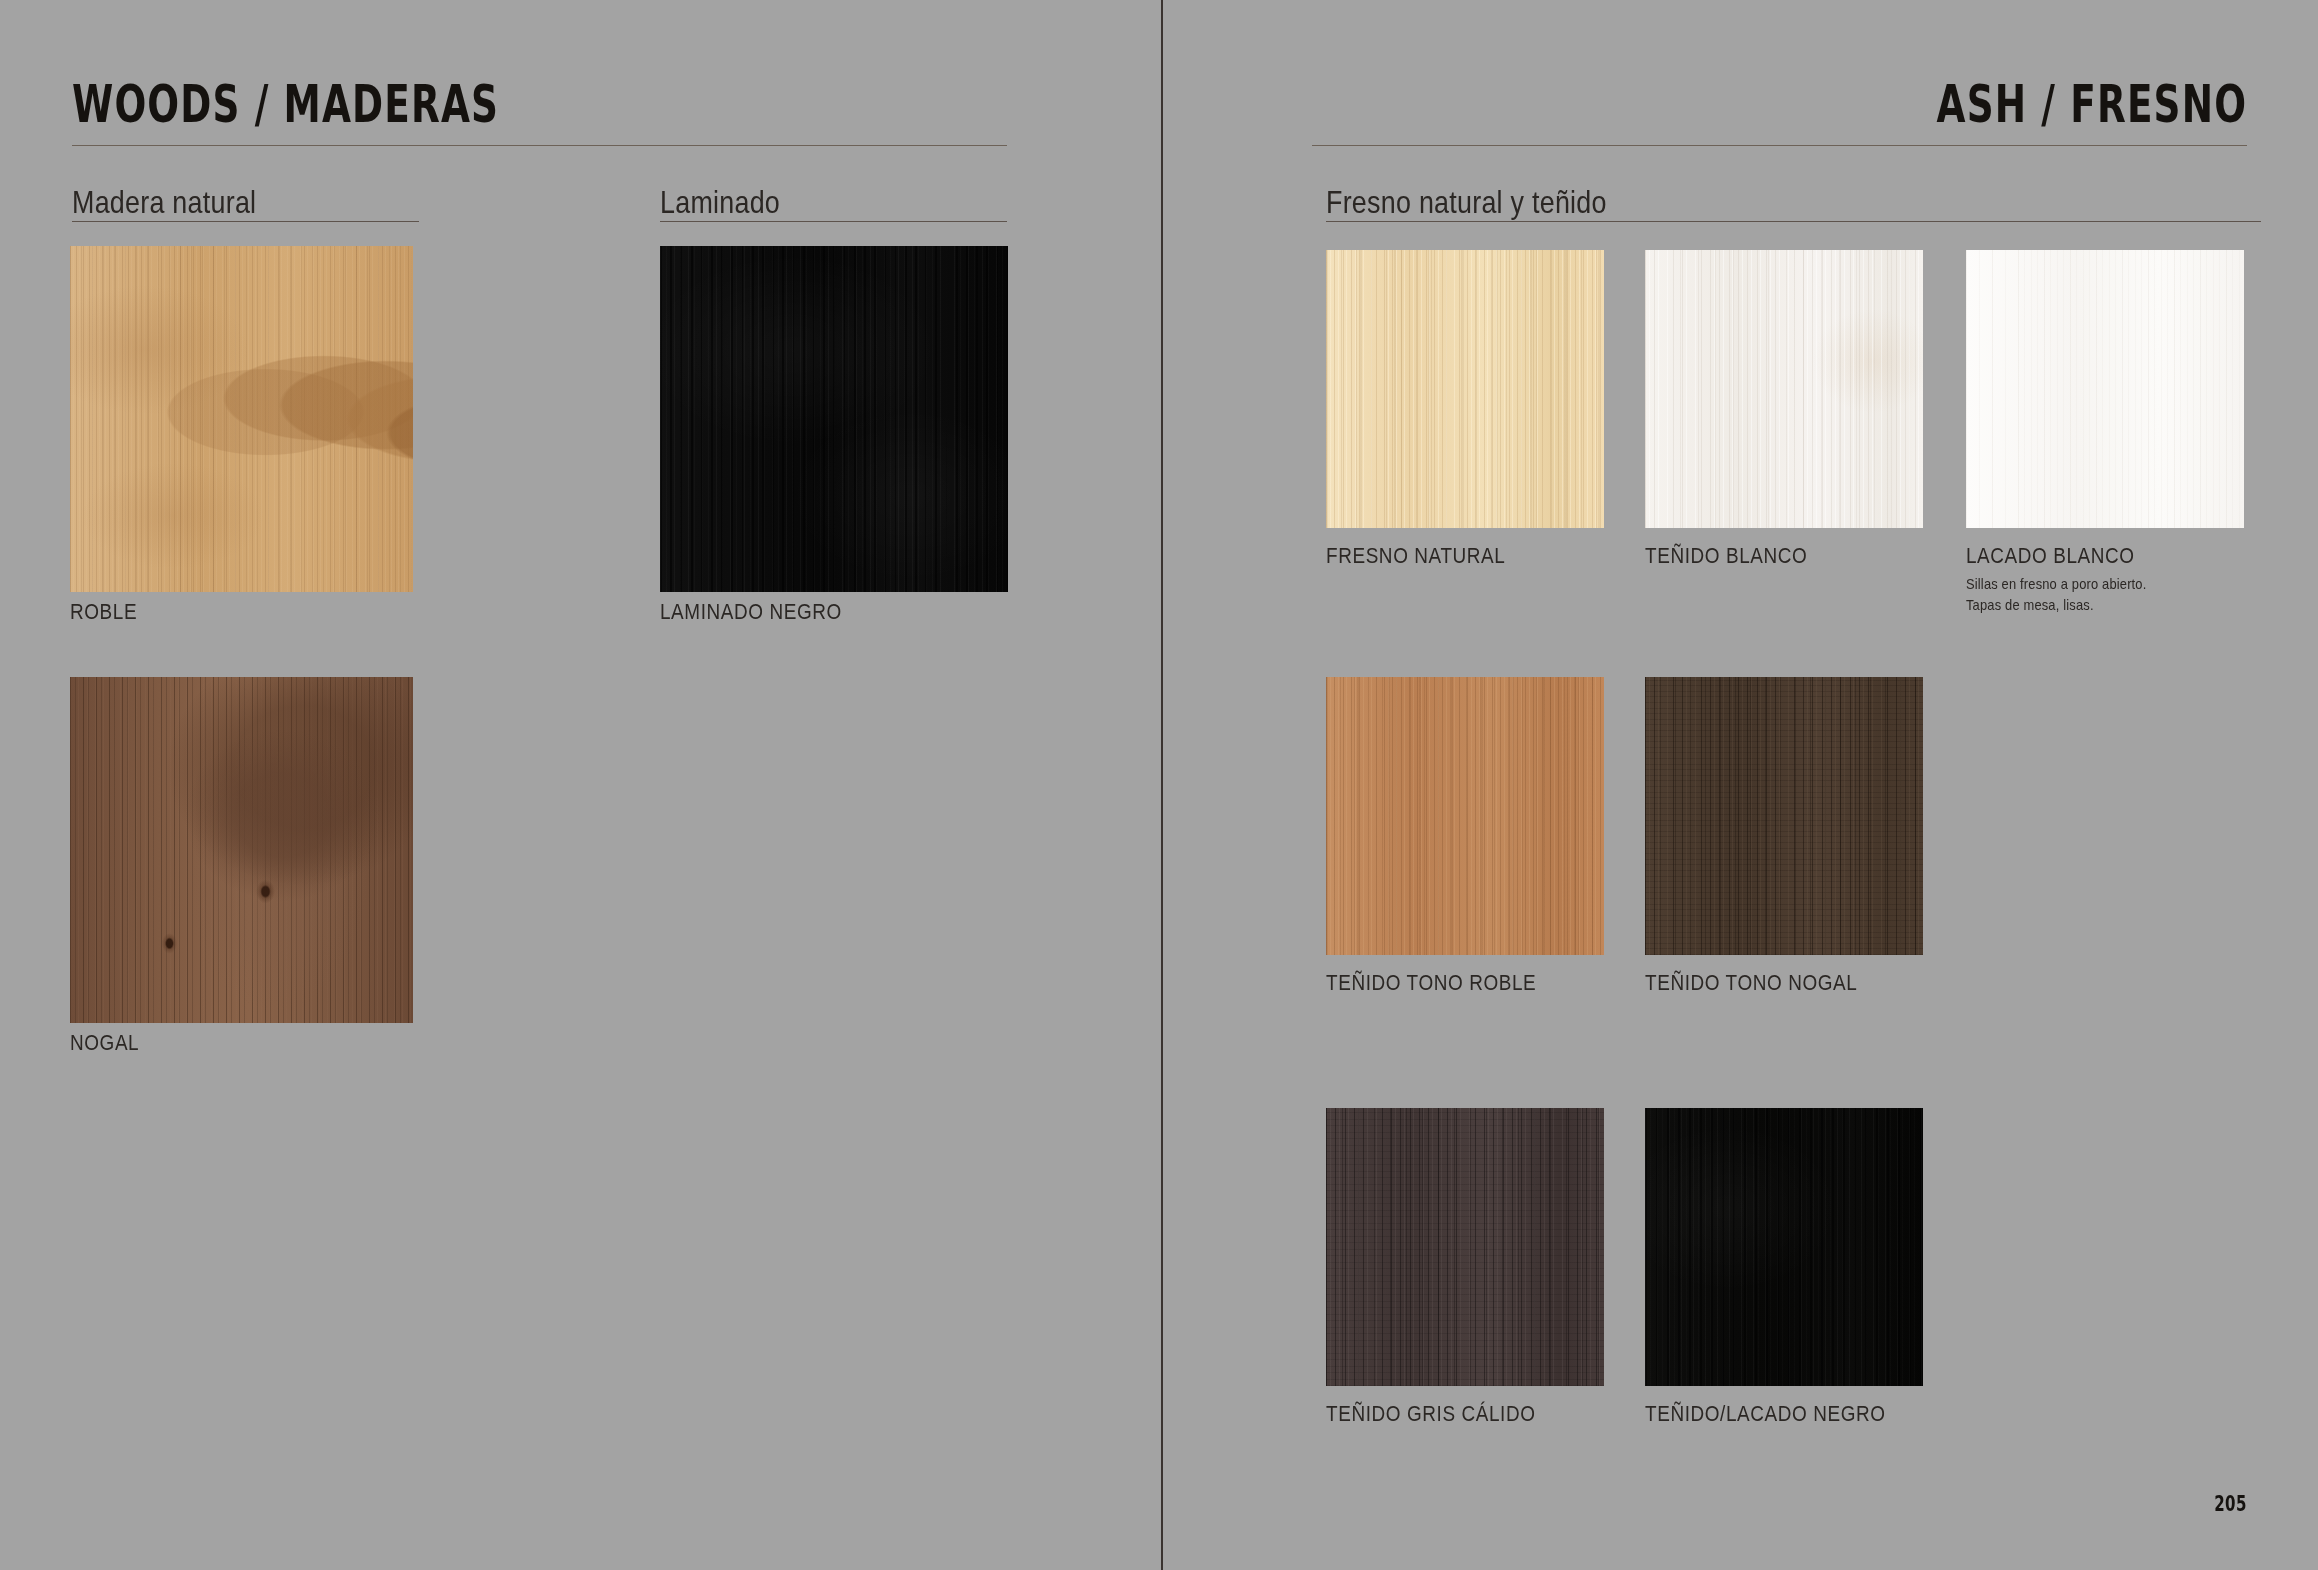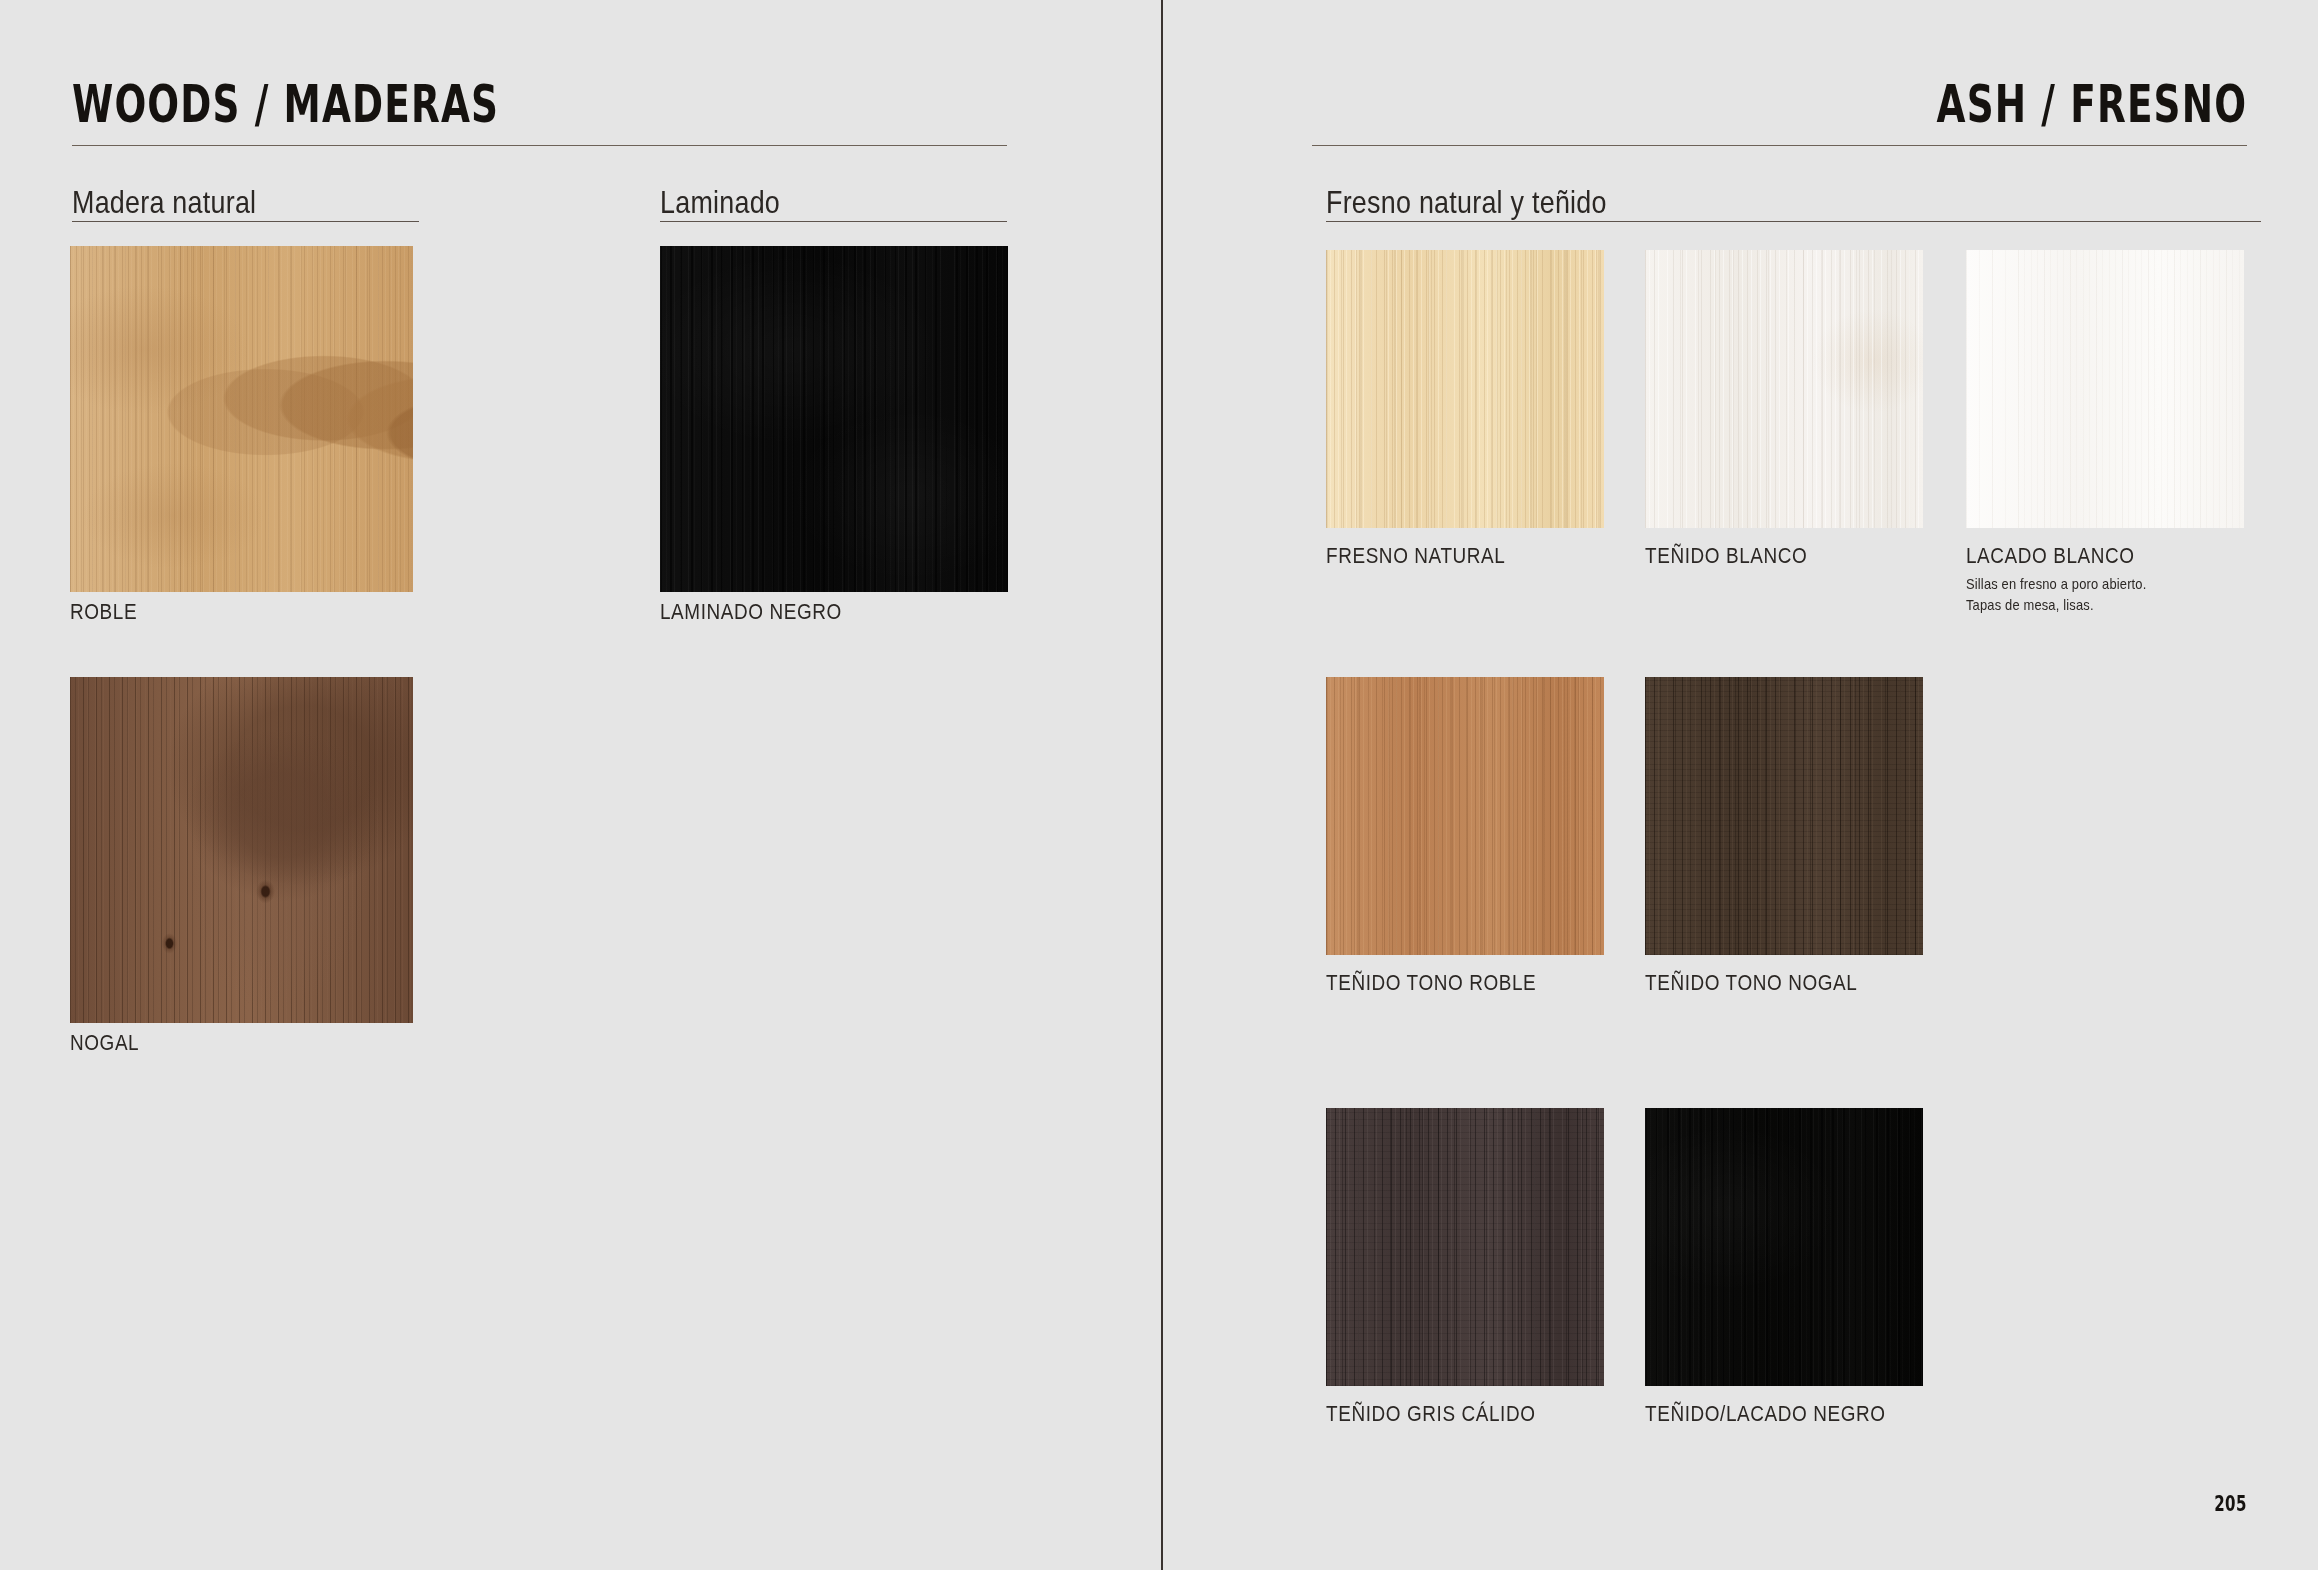--- a/index.html
+++ b/index.html
@@ -7,21 +7,21 @@
   html,body{
     width:2319px; height:1570px;
     background:#d3c6ba;
     font-family:"Liberation Sans", sans-serif;
     overflow:hidden;
   }
 
   .page{
     position:relative;
     width:2319px; height:1570px;
-    background:#e5e5e5;
+    background:#a3a3a3;
     padding-left:36px;
   }
 
   
   .gutter{
     position:absolute;
     left:1161px; top:0;
     width:1.9px; height:1570px;
     background:#3a3330;
   }

